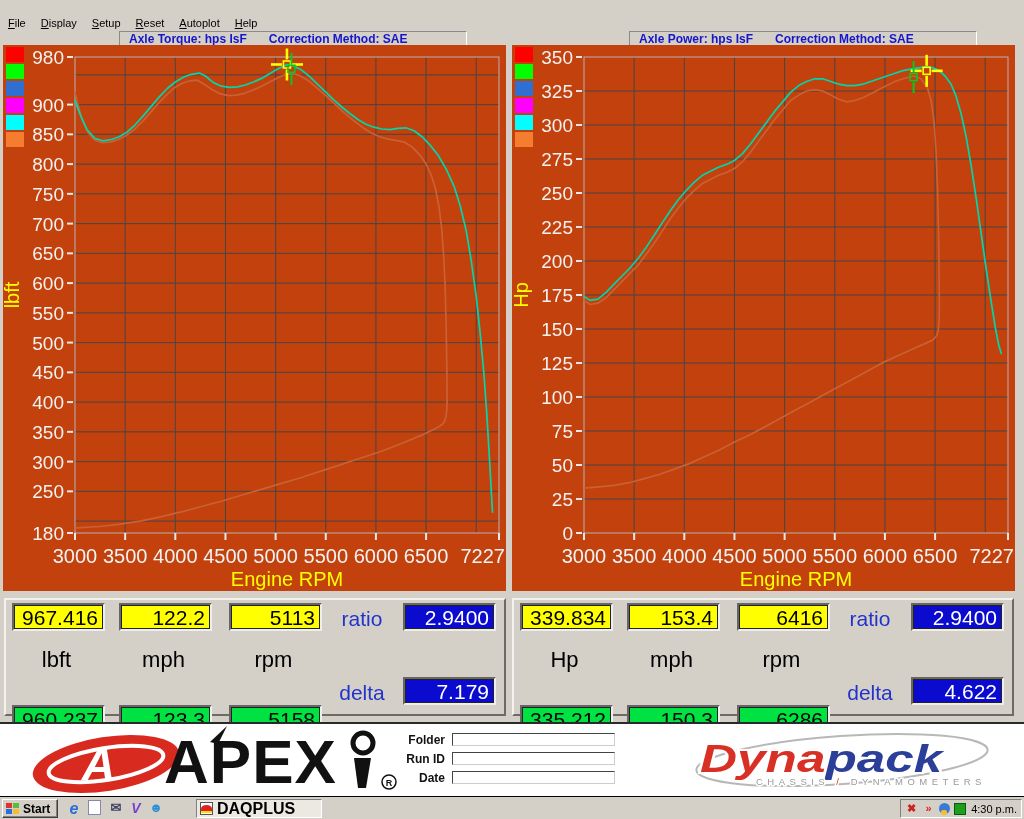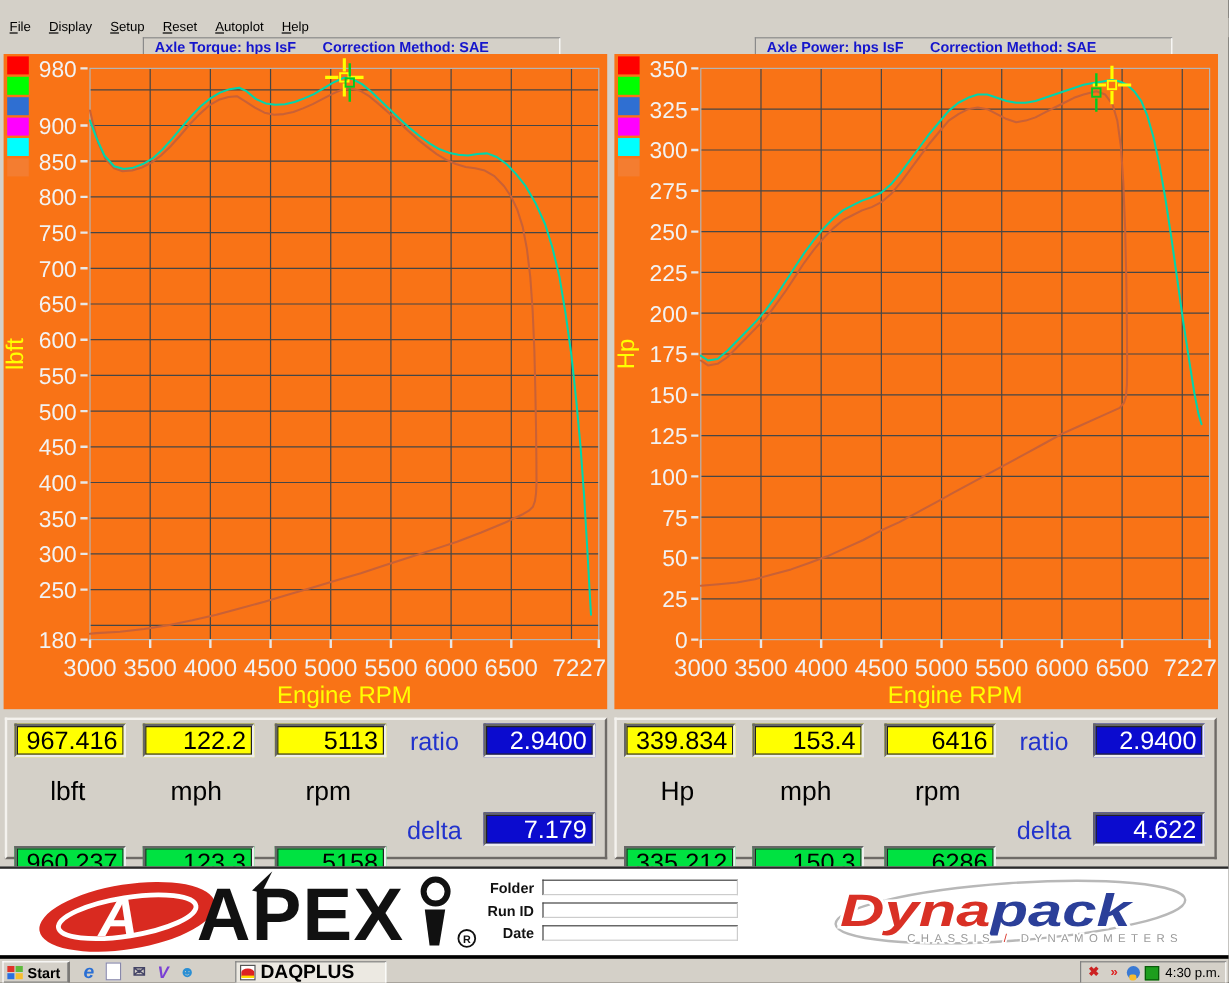--- a/index.html
+++ b/index.html
@@ -14,42 +14,42 @@
 .gmin{width:7px;height:2px;background:#000;margin-bottom:2px;}
 .grest{width:8px;height:8px;position:relative;margin-bottom:1px;}
 .grest:before{content:"";position:absolute;right:0;top:0;width:5px;height:5px;border:1px solid #000;border-width:2px 1px 1px 1px;background:#d4d0c8;}
 .grest:after{content:"";position:absolute;left:0;bottom:0;width:5px;height:5px;border:1px solid #000;border-width:2px 1px 1px 1px;background:#d4d0c8;}
 .gclose{font-size:11px;font-weight:bold;color:#000;line-height:11px;}
 .menubar{position:absolute;left:0;top:15px;width:1024px;height:16px;background:#d4d0c8;display:flex;align-items:center;font-size:11px;color:#000;padding-left:8px;gap:15px;box-sizing:border-box;}
 .menubar .mi u{text-decoration:underline;}
 .hdrbox{position:absolute;top:31px;height:15px;background:#d4d0c8;border:1px solid;border-color:#8a8a8a #fff #fff #8a8a8a;color:#1515cc;font-weight:bold;font-size:12px;display:flex;align-items:center;gap:22px;white-space:nowrap;padding-left:9px;box-sizing:border-box;}
 #hdr0{left:119px;width:348px;}
 #hdr1{left:629px;width:348px;}
-.chartpanel{position:absolute;top:45px;width:503px;height:546px;background:#f97316;}
+.chartpanel{position:absolute;top:45px;width:503px;height:546px;background:#c2410c;}
 #cp0{left:3px;}
 #cp1{left:512px;}
 svg text{font-family:"Liberation Sans",sans-serif;}
 .vpanel{position:absolute;top:598px;width:502px;height:118px;background:#d4d0c8;border:2px solid;border-color:#f4f2ee #6e6a66 #6e6a66 #f4f2ee;box-sizing:border-box;}
 #vp0{left:4px;}
 #vp1{left:512px;}
 .vbox{position:absolute;width:84px;height:24px;border:2px solid;border-color:#666 #eee #eee #666;box-shadow:inset 0 0 0 1px #222;font-size:21px;line-height:25px;text-align:right;padding-right:5px;color:#000;}
 .vbox.yellow{background:#ffff00;}
 .vbox.green{background:#00e241;margin-top:28px;}
 .vbox.blue{background:#0b0bcf;color:#fff;}
 .c1{left:6px;}.c2{left:113px;}.c3{left:223px;}.c4{left:397px;}
 .r1{top:3px;}.r2{top:77px;}
 .unit{position:absolute;top:47px;width:93px;text-align:center;font-size:22px;color:#000;}
 .u1{left:4px;}.u2{left:111px;}.u3{left:221px;}
 .rlabel{position:absolute;left:322px;width:68px;text-align:center;font-size:21px;color:#2233cc;}
 .rl1{top:7px;}.rl2{top:81px;}
 .logostrip{position:absolute;left:0;top:722px;width:1024px;height:74px;background:#fff;border-top:2px solid #2a2a2a;box-sizing:border-box;}
 .frow{position:absolute;left:0;width:1024px;height:15px;}
 .flabel{position:absolute;left:370px;width:75px;text-align:right;font-size:12px;font-weight:bold;color:#111;line-height:14px;}
 .finput{position:absolute;left:452px;width:163px;height:13px;background:#fff;border:1px solid #444;border-bottom-color:#ccc;border-right-color:#ccc;box-sizing:border-box;font-size:11px;padding:0 2px;}
-.taskbar{position:absolute;left:0;top:796px;width:1024px;height:23px;background:#d4d0c8;border-top:3px solid #000000;box-sizing:border-box;}
+.taskbar{position:absolute;left:0;top:796px;width:1024px;height:23px;background:#d4d0c8;border-top:1px solid #000000;box-sizing:border-box;}
 .startbtn{position:absolute;left:2px;top:2px;width:56px;height:19px;background:#d4d0c8;border:1px solid;border-color:#fff #404040 #404040 #fff;box-shadow:inset -1px -1px 0 #808080;display:flex;align-items:center;padding-left:3px;box-sizing:border-box;gap:3px;}
 .startbtn span{font-weight:bold;font-size:12px;}
 .qicon{position:absolute;top:3px;width:16px;height:16px;font-weight:bold;text-align:center;}
 .taskbtn{position:absolute;left:196px;top:2px;width:126px;height:19px;background:#ece9e2;border:1px solid;border-color:#808080 #fff #fff #808080;display:flex;align-items:center;gap:4px;padding-left:3px;box-sizing:border-box;}
 .taskbtn .ticon{width:13px;height:13px;position:relative;background:#fff;border:1px solid #555;box-sizing:border-box;overflow:hidden;flex:none;}
 .taskbtn span{font-weight:bold;font-size:16px;}
 .tray{position:absolute;right:2px;top:2px;width:122px;height:19px;border:1px solid;border-color:#808080 #fff #fff #808080;display:flex;align-items:center;padding:0 4px;gap:4px;box-sizing:border-box;}
 .tray .clock{margin-left:auto;font-size:11px;}
 .ticn{width:13px;height:13px;font-size:11px;line-height:13px;text-align:center;font-weight:bold;}
 .dot{width:11px;height:11px;border-radius:50%;background:#3a7ad4;position:relative;}

